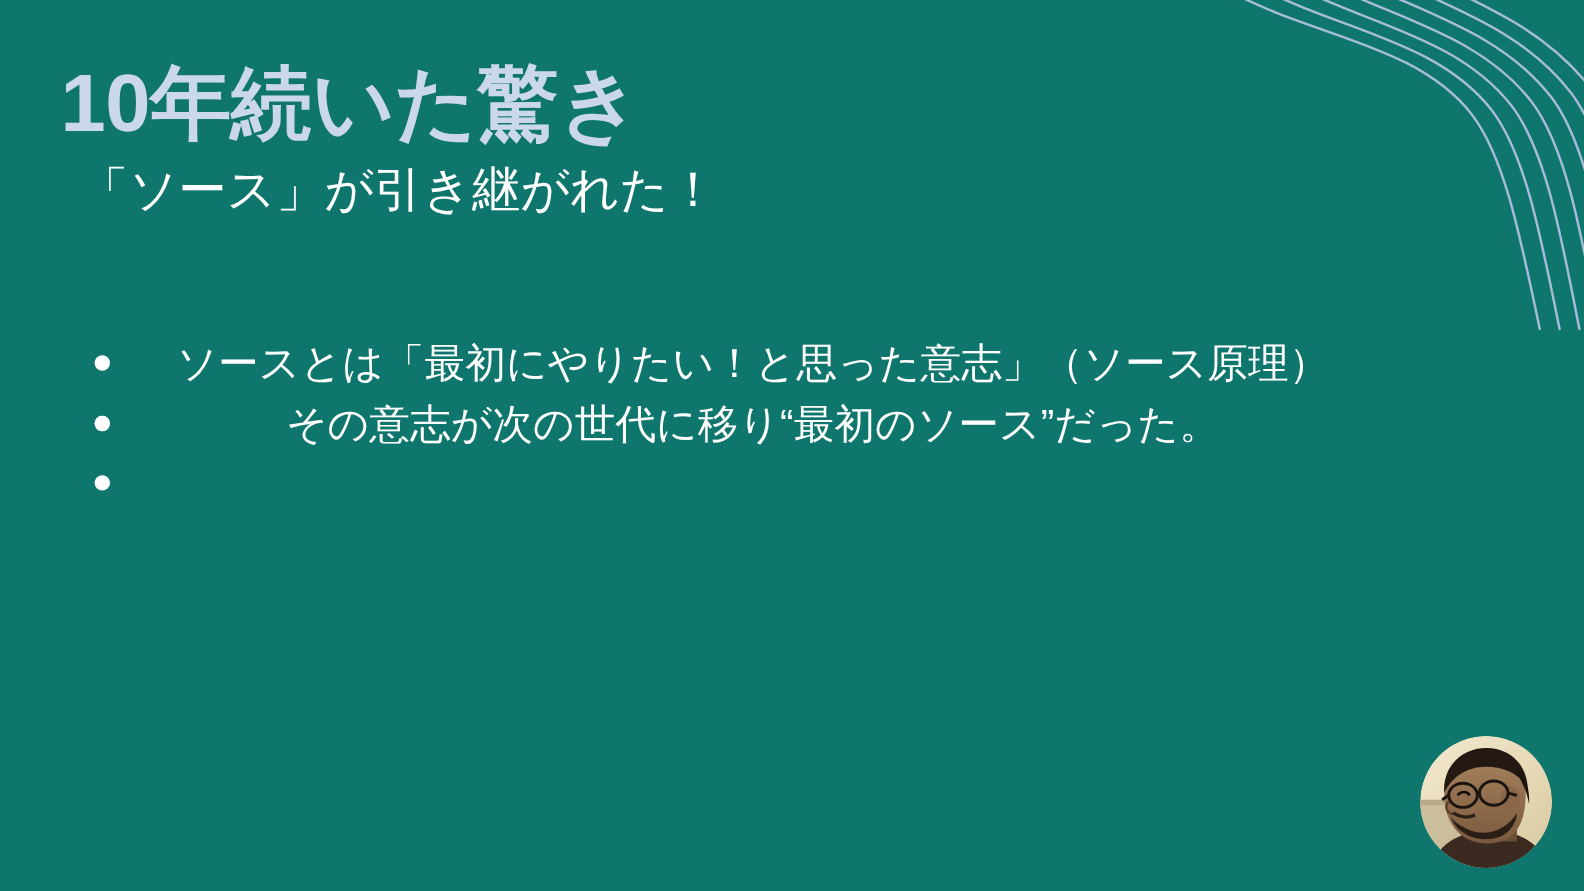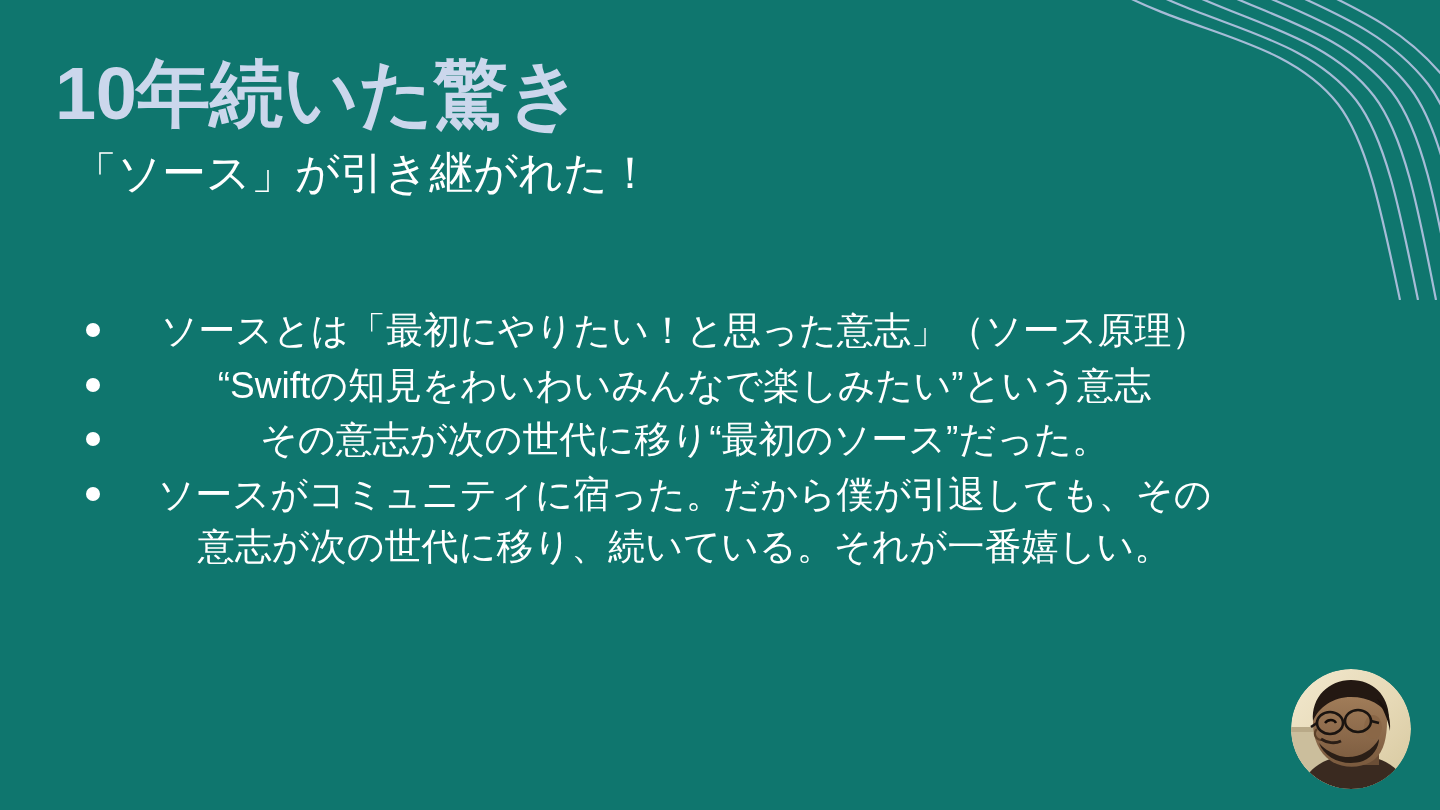--- a/index.html
+++ b/index.html
@@ -123,29 +123,27 @@
     <div id="slide-subtitle">「ソース」が引き継がれた！</div>
   </div>
 
   <ul id="body-list">
     <li class="bullet-row">
       <span class="bullet-marker"></span>
       <span>ソースとは「最初にやりたい！と思った意志」（ソース原理）</span>
     </li>
     <li class="bullet-row">
       <span class="bullet-marker"></span>
-      <span>“Swiftの知見をわいわいみんなで楽しみたい”という意志</span>
     </li>
     <li class="bullet-row">
       <span class="bullet-marker"></span>
       <span>その意志が次の世代に移り“最初のソース”だった。</span>
     </li>
     <li class="bullet-row">
       <span class="bullet-marker"></span>
-      <span>ソースがコミュニティに宿った。だから僕が引退しても、その意志が次の世代に移り、続いている。それが一番嬉しい。</span>
     </li>
   </ul>
 
   <div id="presenter-avatar">
     <svg width="120" height="120" viewBox="0 0 120 120" xmlns="http://www.w3.org/2000/svg">
       <defs>
         <clipPath id="avatar-clip">
             <circle cx="60" cy="60" r="60"></circle>
           </clipPath>
         <linearGradient id="bg-warm" x1="0" y1="0" x2="1" y2="1">

